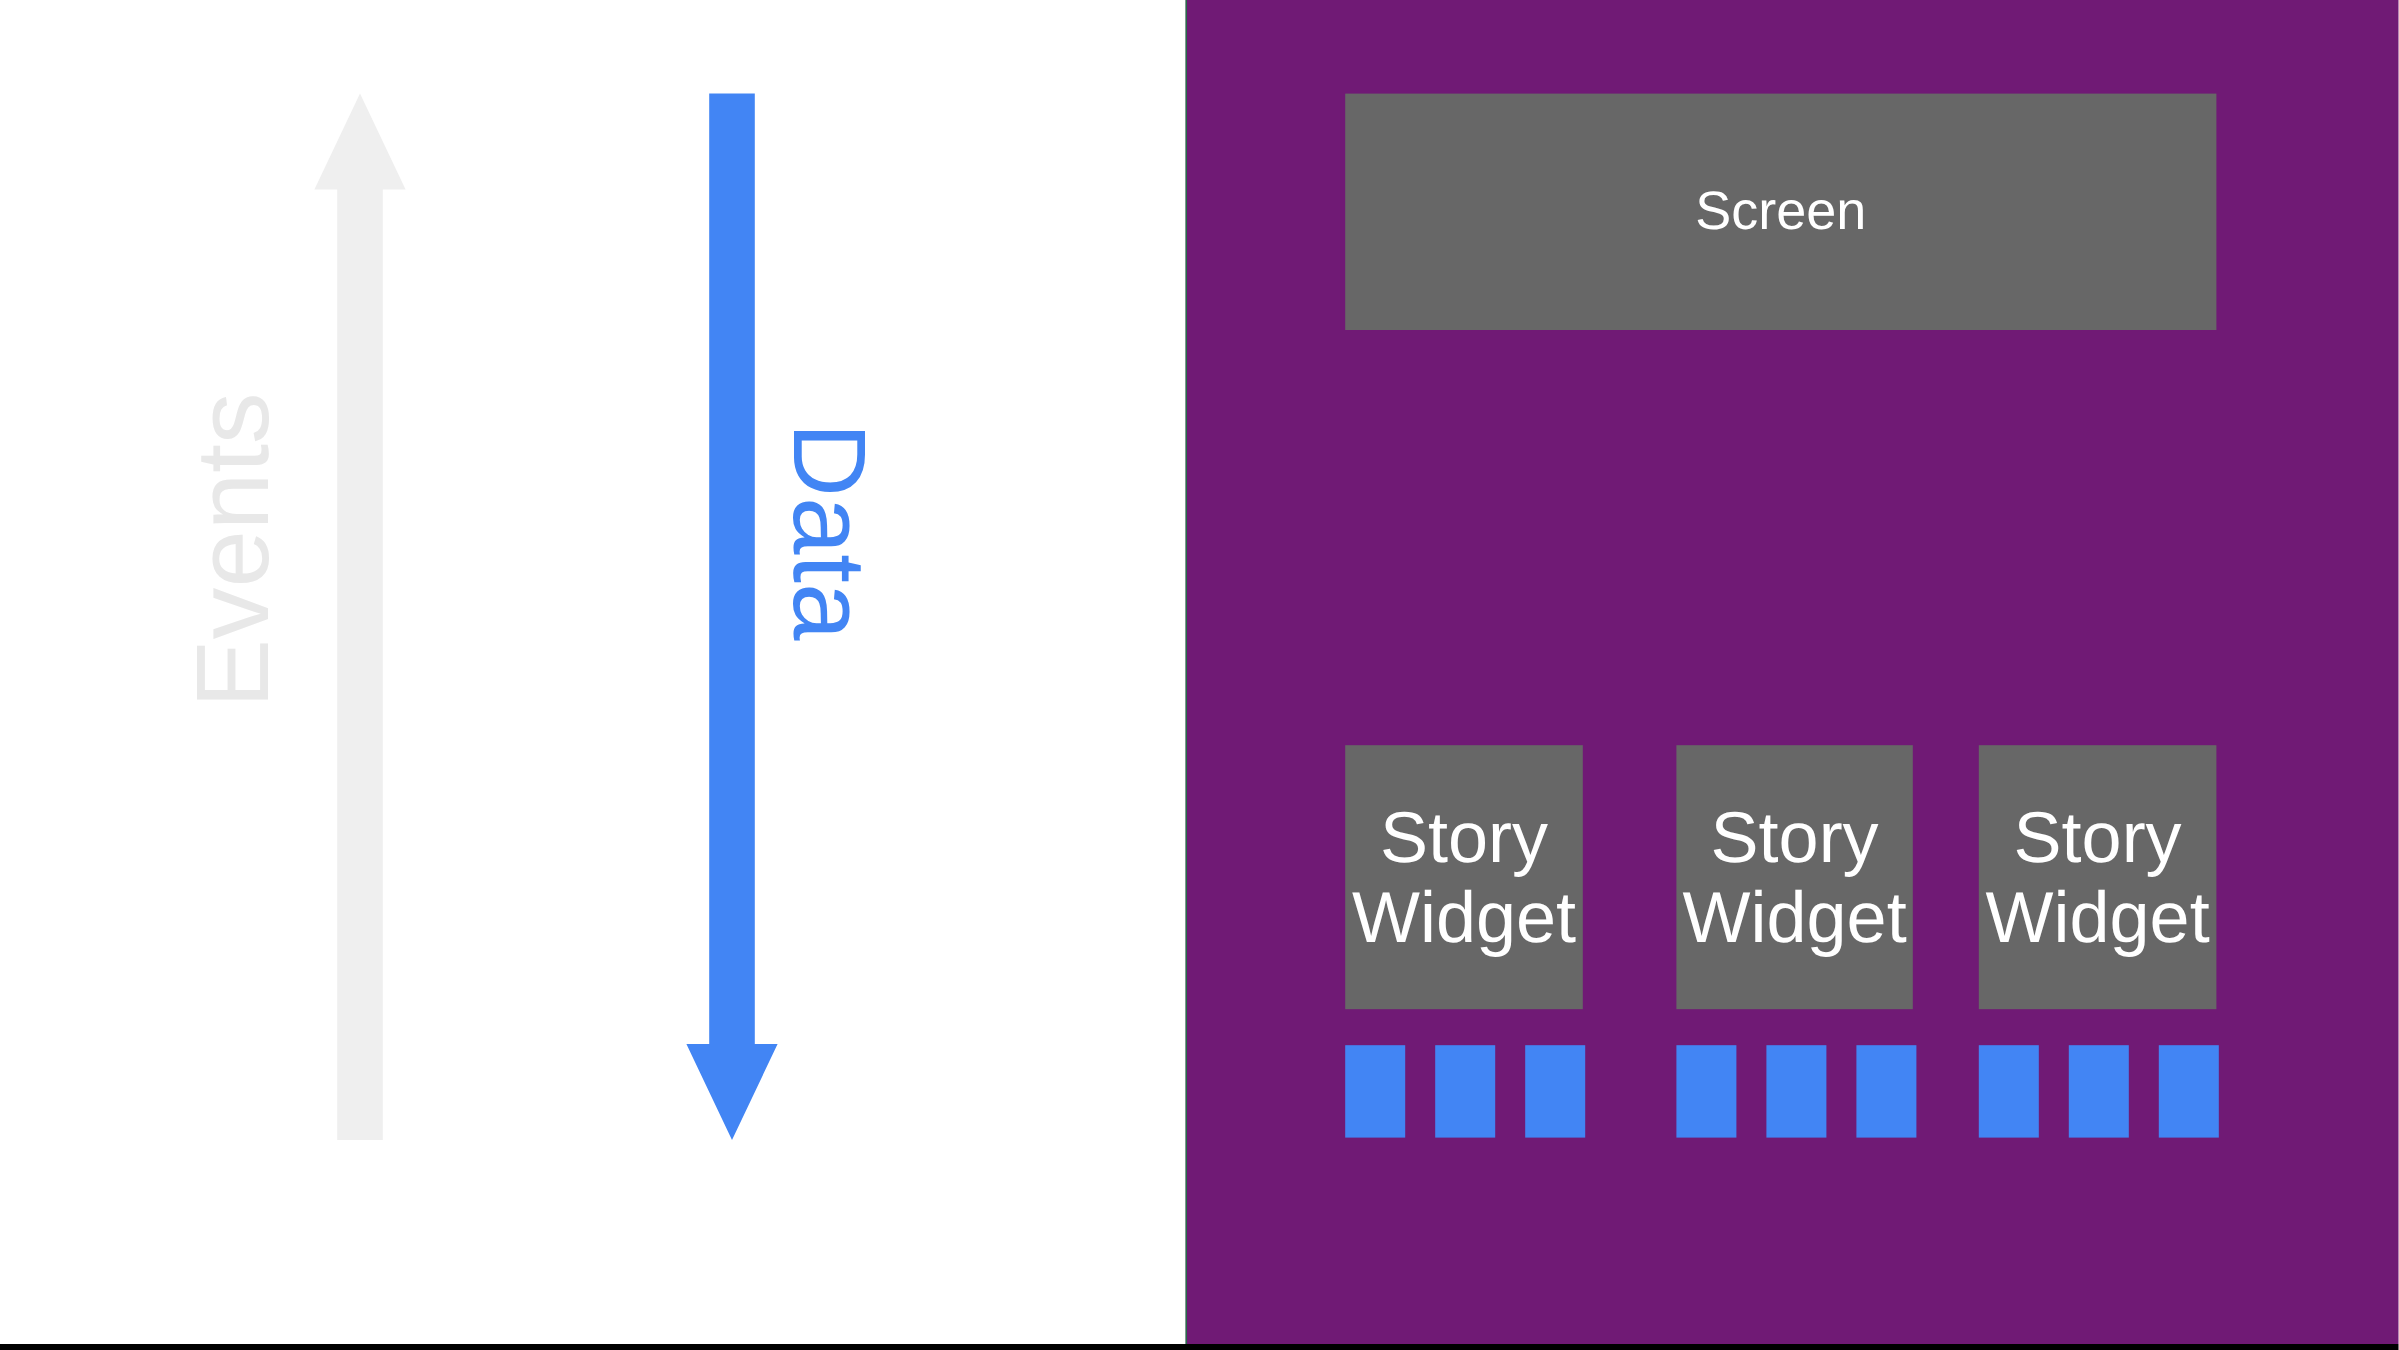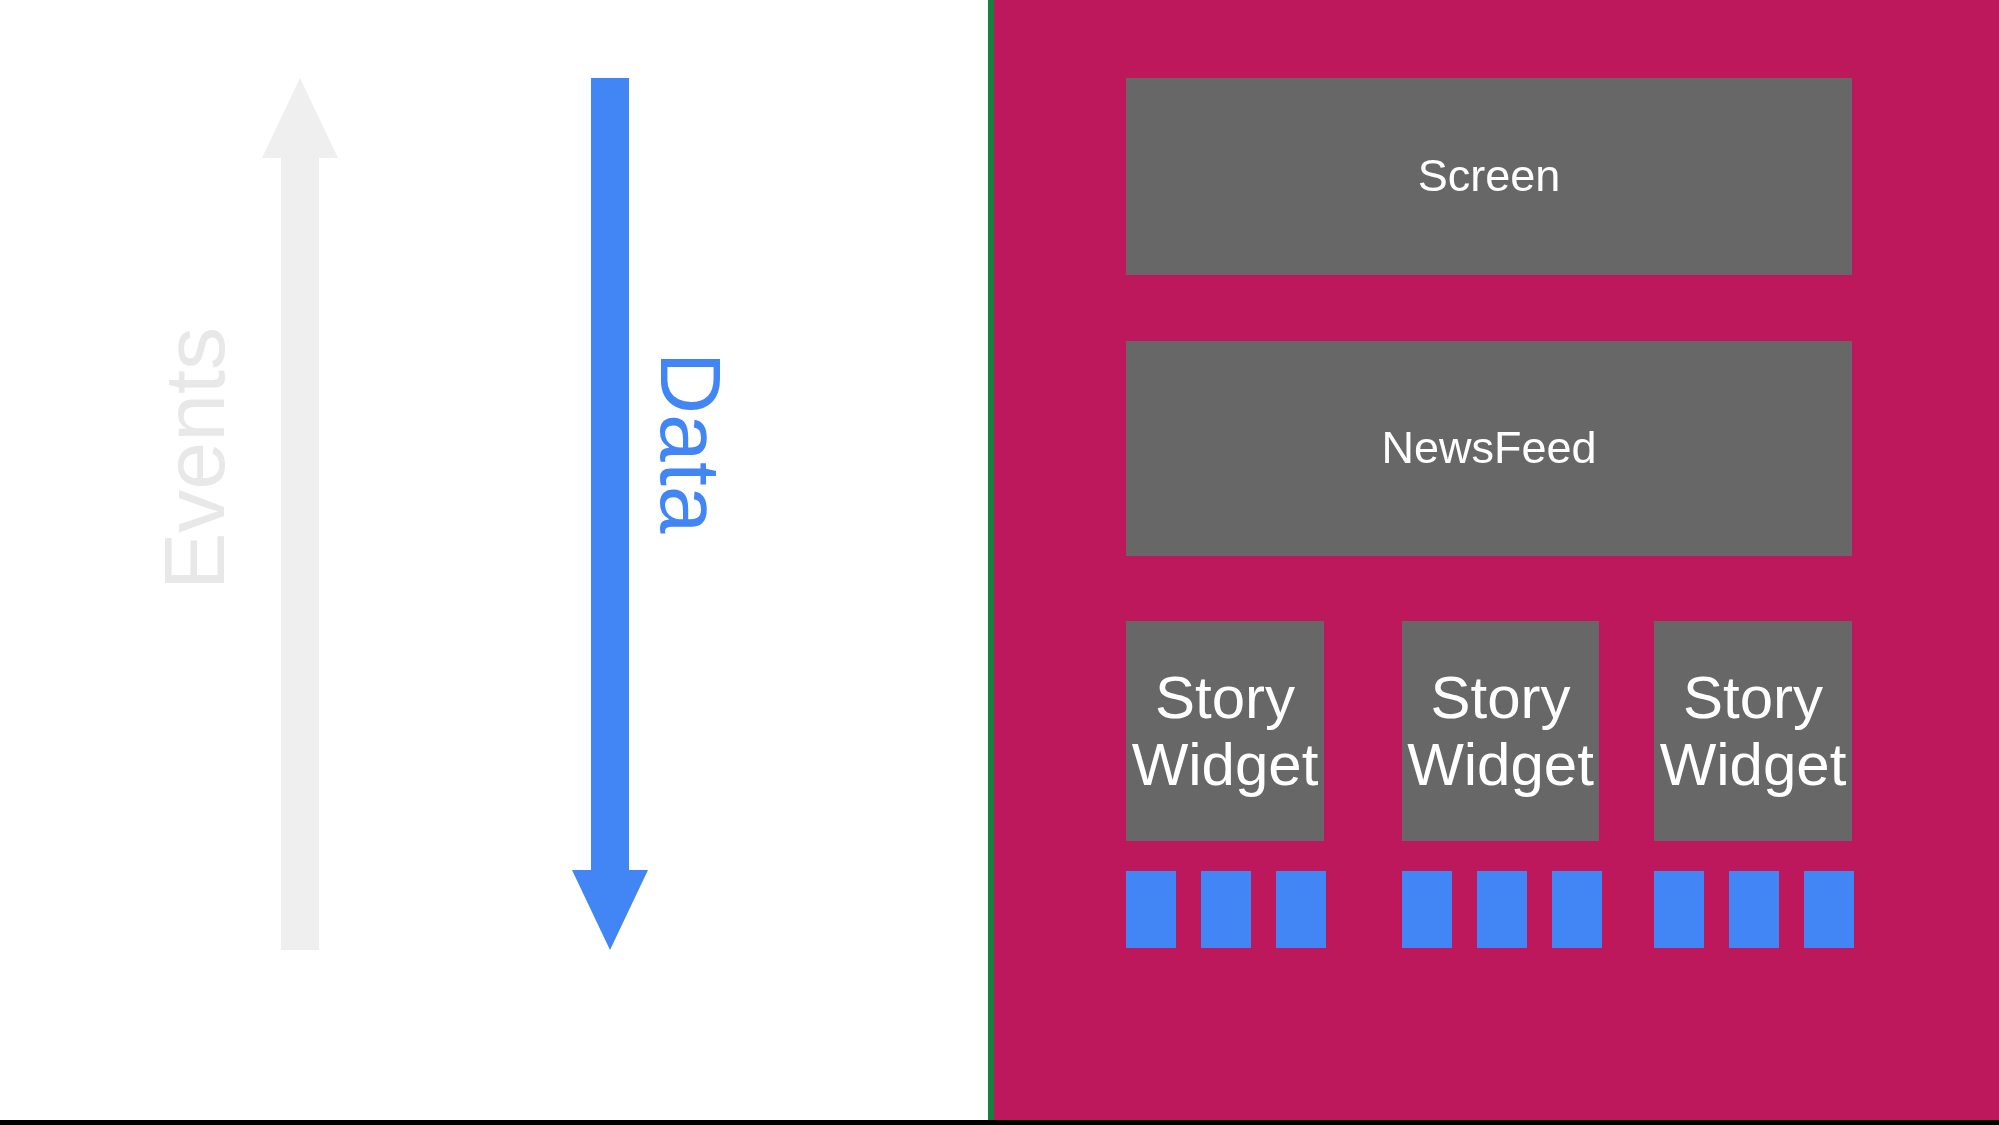--- a/index.html
+++ b/index.html
@@ -67,22 +67,22 @@
     transform: translate(740px, 352px) rotate(90deg);
   }
 
   
   .dark-panel {
     position: absolute;
     left: 988px;
     top: 0;
     width: 1011px;
     height: 1120px;
-    background: #be185d;
-    border-left: 6px solid #15803d;
+    background: #701a75;
+    border-left: 1px solid #15803d;
     box-sizing: border-box;
   }
 
   .bottom-rule {
     position: absolute;
     left: 0;
     top: 1120px;
     width: 1999px;
     height: 5px;
     background: #000000;
@@ -162,21 +162,20 @@
 
     <div class="axis-label" id="events-label">Events</div>
 
     <div class="axis-label" id="data-label">Data</div>
   </div>
 
   <div class="dark-panel">
 
     <div class="node-box" id="screen-box">Screen</div>
 
-    <div class="node-box" id="newsfeed-box">NewsFeed</div>
 
     <div class="node-box story-widget" id="story-widget-1">
       <span>
         <span>Story</span><br>
         <span>Widget</span>
       </span>
     </div>
 
     <div class="node-box story-widget" id="story-widget-2">
       <span>

